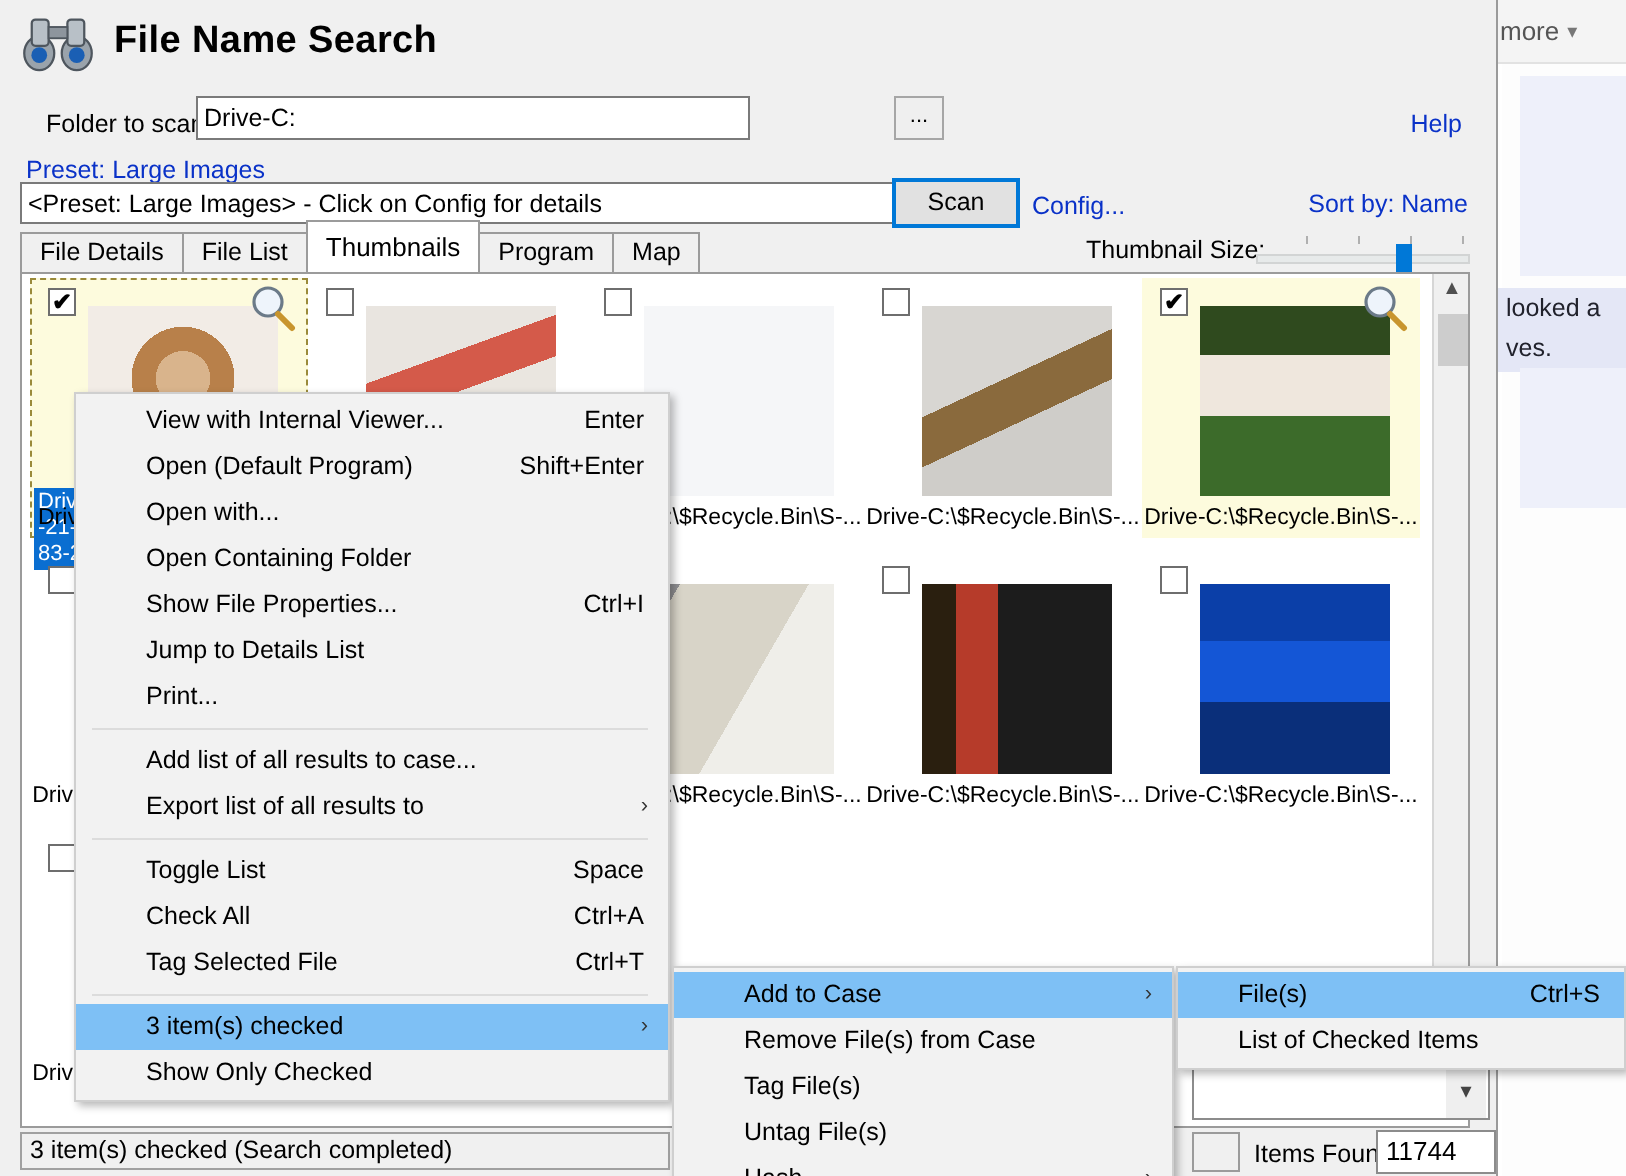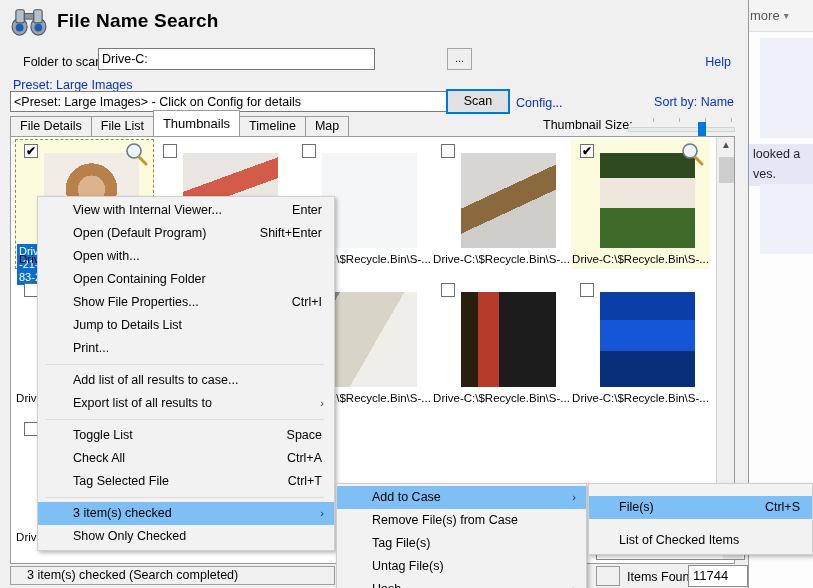--- a/index.html
+++ b/index.html
@@ -161,21 +161,21 @@
   }
   
   #hscroll {
     position:absolute; left:0; bottom:0; right:0; height:14px; background:#fff;
   }
 
   
   #statusbar {
     position:absolute; left:10px; top:566px; width:325px; height:19px;
     background:#f0f0f0; border:1px solid #a0a0a0;
-    font-size:12.5px; line-height:17px; padding-left:16px;
+    font-size:12.5px; line-height:17px; padding-left:4px;
   }
   
   #combo-box {
     position:absolute; left:596px; top:533px; width:149px; height:27px;
     background:#fff; border:1px solid #8c8c8c;
   }
   #combo-box .cb-arrow {
     position:absolute; right:1px; top:1px; width:20px; height:24px;
     background:#efefef; color:#444; font-size:11px; text-align:center; line-height:23px;
   }
@@ -201,21 +201,21 @@
     white-space:nowrap; cursor:pointer; color:#000;
   }
   .mi .accel { position:absolute; right:12px; top:0; font-size:12.5px; }
   .mi .sub-arrow { position:absolute; right:10px; top:0; font-size:11px; color:#333; }
   .mi.hl { background:#7ec0f5; }
   .msep { height:1px; background:#dcdcdc; margin:4px 10px 4px 8px; }
 
   #menu1 { left:37px; top:196px; width:298px; }
   #menu2 { left:336px; top:483px; width:251px; }
   #menu3 { left:588px; top:483px; width:225px; }
-  #menu3 .mi { padding-left:30px;margin-top:10px; }
+  #menu3 .mi { padding-left:30px; }
 </style>
 </head>
 <body>
 
 <div id="bg-window">
   <div id="bg-win-topbar">
     <span class="more-lbl">more</span>
     <span class="chev">▾</span>
   </div>
   <div id="bg-col">
@@ -261,21 +261,21 @@
     <div class="tick" style="left:77px"></div>
     <div class="tick" style="left:103px"></div>
     <div class="track"></div>
     <div class="knob"></div>
   </div>
 
   <div id="tabs">
     <div class="tab">File Details</div>
     <div class="tab">File List</div>
     <div class="tab active">Thumbnails</div>
-    <div class="tab">Timeline</div>
+    <div class="tab">Program</div>
     <div class="tab">Map</div>
   </div>
 
   <div id="thumb-panel">
     <div id="thumb-grid">
         <div class="thumb-cell checked selected-dash" style="left: 4px; top: 2px;">
           <div class="cellbg"></div>
           <div class="chk">✔</div>
           <div class="img" style="background: radial-gradient(circle at 50% 38%, rgb(217, 180, 140) 0px, rgb(217, 180, 140) 18%, rgb(184, 128, 74) 18%, rgb(184, 128, 74) 34%, rgb(242, 236, 230) 34%, rgb(242, 236, 230) 100%);"></div>
           <div class="magnifier"><svg viewBox="0 0 24 24" width="24" height="24">

